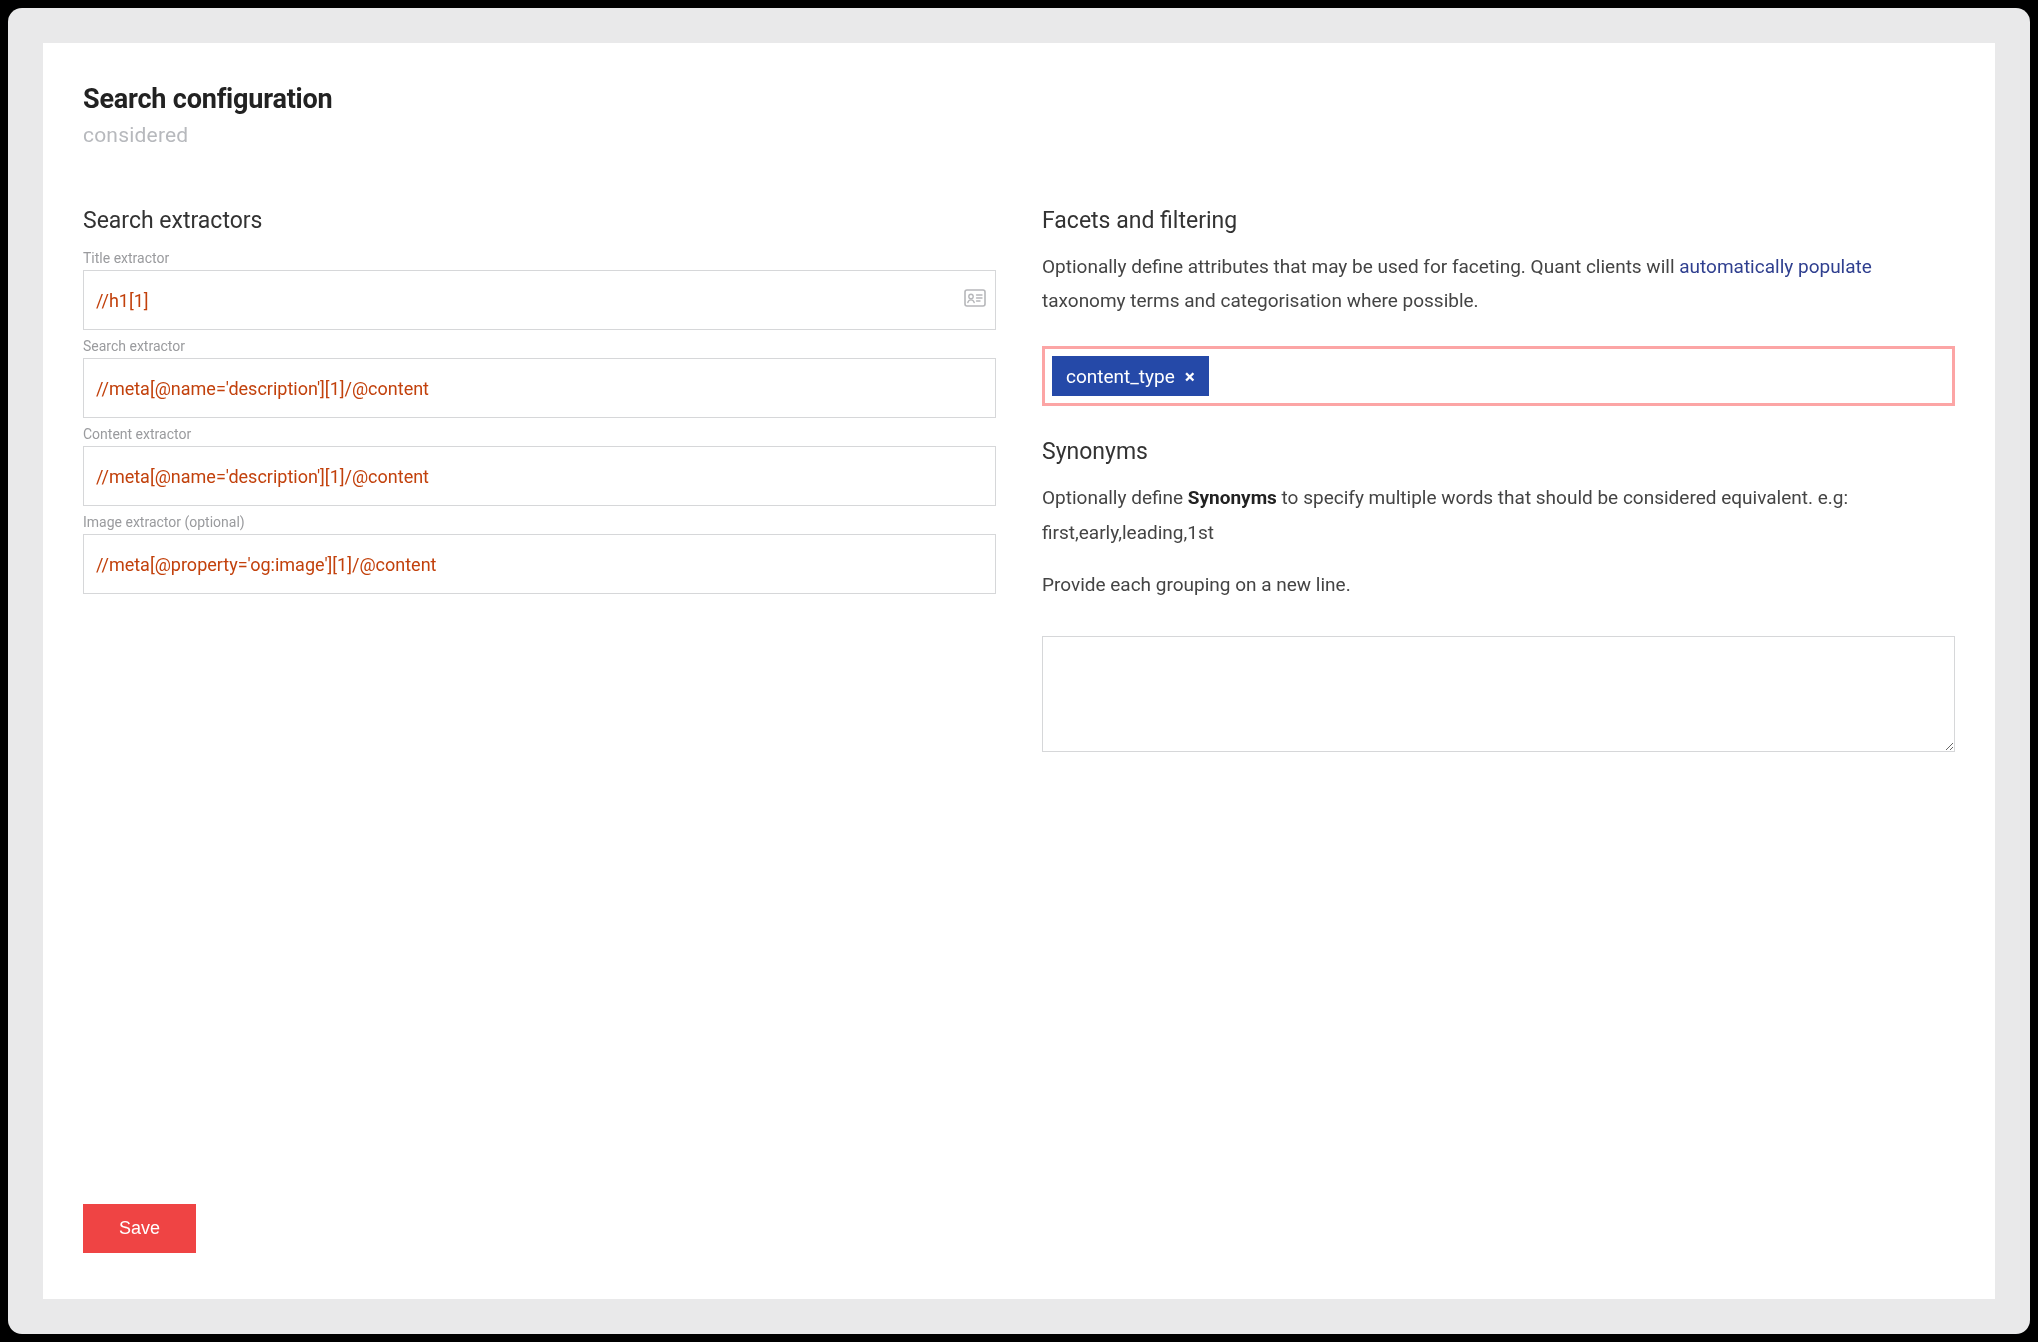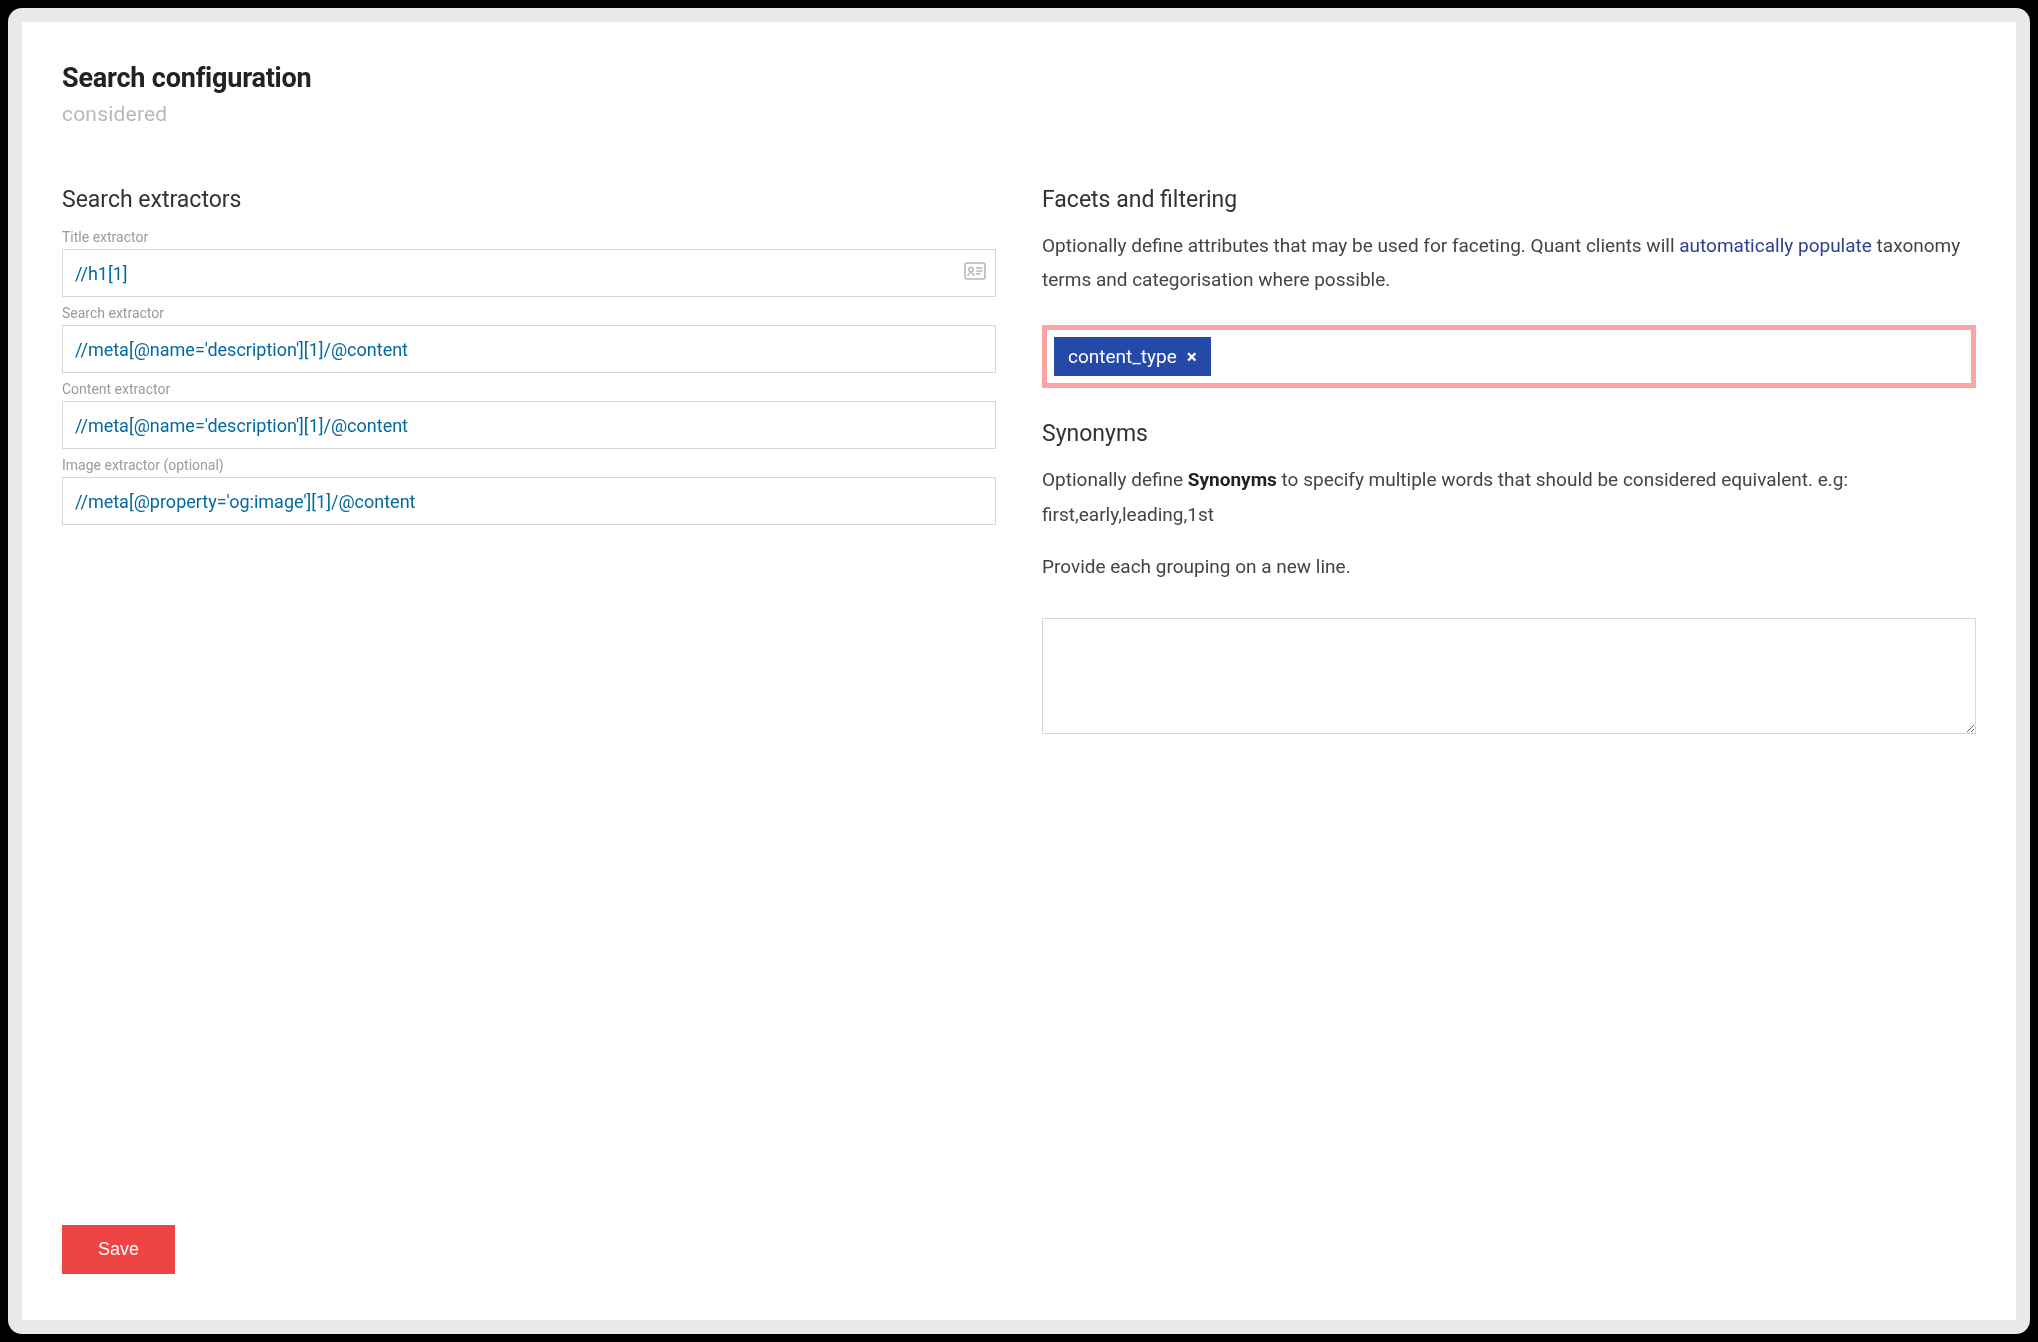--- a/index.html
+++ b/index.html
@@ -13,21 +13,21 @@
     body {
       font-family: -apple-system, BlinkMacSystemFont, "Segoe UI", Roboto, Helvetica, Arial, sans-serif;
       background: #000;
       padding: 8px;
     }
     .outer-frame {
       background: #e9e9ea;
       border-radius: 14px;
       width: 100%;
       height: 100%;
-      padding: 14px;
+      padding: 35px;
     }
     .card {
       background: #fff;
       width: 100%;
       height: 100%;
       padding: 40px 40px 36px 40px;
       position: relative;
     }
     .page-title {
       font-size: 27px;
@@ -70,41 +70,41 @@
       cursor: pointer;
     }
     .field-label {
       font-size: 14px;
       color: #9a9b9e;
       margin-top: 8px;
       margin-bottom: 4px;
     }
     .text-input {
       width: 100%;
-      height: 48px;
+      height: 60px;
       border: 1px solid #d6d7d9;
       padding: 0 12px;
       font-size: 18px;
-      color: #0369a1;
+      color: #c2410c;
       font-family: inherit;
       outline: none;
     }
     .input-wrap {
       position: relative;
     }
     .input-icon {
       position: absolute;
       right: 10px;
       top: 50%;
       transform: translateY(-50%);
       color: #b6b7ba;
       pointer-events: none;
     }
     .tag-box {
-      border: 5px solid #fca5a5;
+      border: 3px solid #fca5a5;
       padding: 7px;
       min-height: 60px;
       margin-top: 28px;
       display: flex;
       flex-wrap: wrap;
       gap: 6px;
       cursor: text;
     }
     .tag {
       background: #2549a8;

